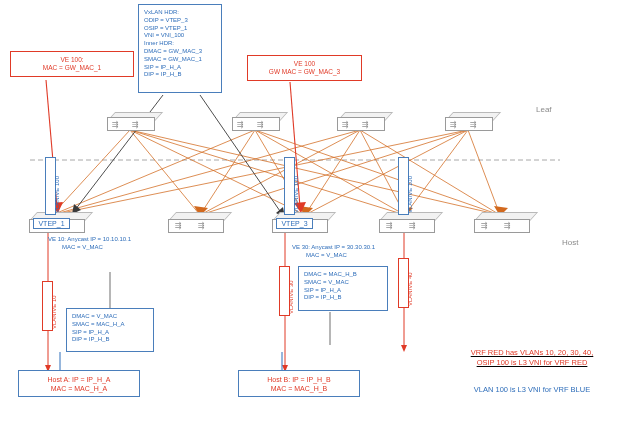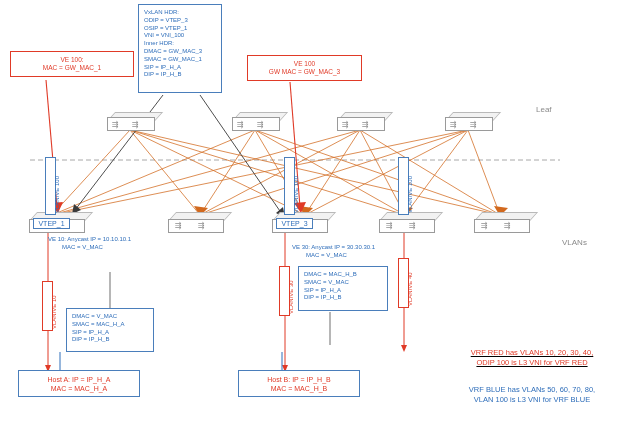--- a/index.html
+++ b/index.html
@@ -174,21 +174,21 @@
     <div class="arrowsym" style="left:30px;top:10px;">⇶</div>
   </div>
 
   <div class="switch" style="left:474px;top:212px;width:54px;height:21px;">
     <div class="sw-top"></div>
     <div class="sw-face"></div>
     <div class="arrowsym" style="left:7px;top:10px;">⇶</div>
     <div class="arrowsym" style="left:30px;top:10px;">⇶</div>
   </div>
 
-  <div class="legend t-gray fs8" style="left:562px;top:238px;">VLANs</div>
+  <div class="legend t-gray fs8" style="left:562px;top:238px;">Host</div>
 
   <div class="vbox box-blue" style="left:45px;top:157px;width:11px;height:58px;"></div>
   <div class="vlabel t-blue fs6" style="left:54px;top:213px;transform:rotate(-90deg);">VLAN/VE 100</div>
 
   <div class="vbox box-blue" style="left:284px;top:157px;width:11px;height:58px;"></div>
   <div class="vlabel t-blue fs6" style="left:293px;top:213px;transform:rotate(-90deg);">VLAN/VE 100</div>
 
   <div class="vbox box-blue" style="left:398px;top:157px;width:11px;height:58px;"></div>
   <div class="vlabel t-blue fs6" style="left:407px;top:213px;transform:rotate(-90deg);">VLAN/VE 100</div>
 
@@ -252,20 +252,19 @@
     <div class="t-red fs7">MAC = MAC_H_A</div>
   </div>
 
   <div class="box box-blue ctr" style="left:238px;top:370px;width:122px;height:27px;padding-top:4px;">
     <div class="t-red fs7">Host B: IP = IP_H_B</div>
     <div class="t-red fs7">MAC = MAC_H_B</div>
   </div>
 
   <div class="ctr" style="position:absolute;left:452px;top:348px;width:160px;text-decoration:underline;">
     <div class="t-red fs75">VRF RED has VLANs 10, 20, 30, 40,</div>
-    <div class="t-red fs75">ODIP 100 is L3 VNI for VRF RED</div>
+    <div class="t-red fs75">OSIP 100 is L3 VNI for VRF RED</div>
   </div>
   <div class="ctr" style="position:absolute;left:452px;top:385px;width:160px;">
-    <div class="t-blue fs75">VRF BLUE has VLANs 50, 60, 70, 80,</div>
     <div class="t-blue fs75">VLAN 100 is L3 VNI for VRF BLUE</div>
   </div>
 
 </div>
 
 </body></html>

